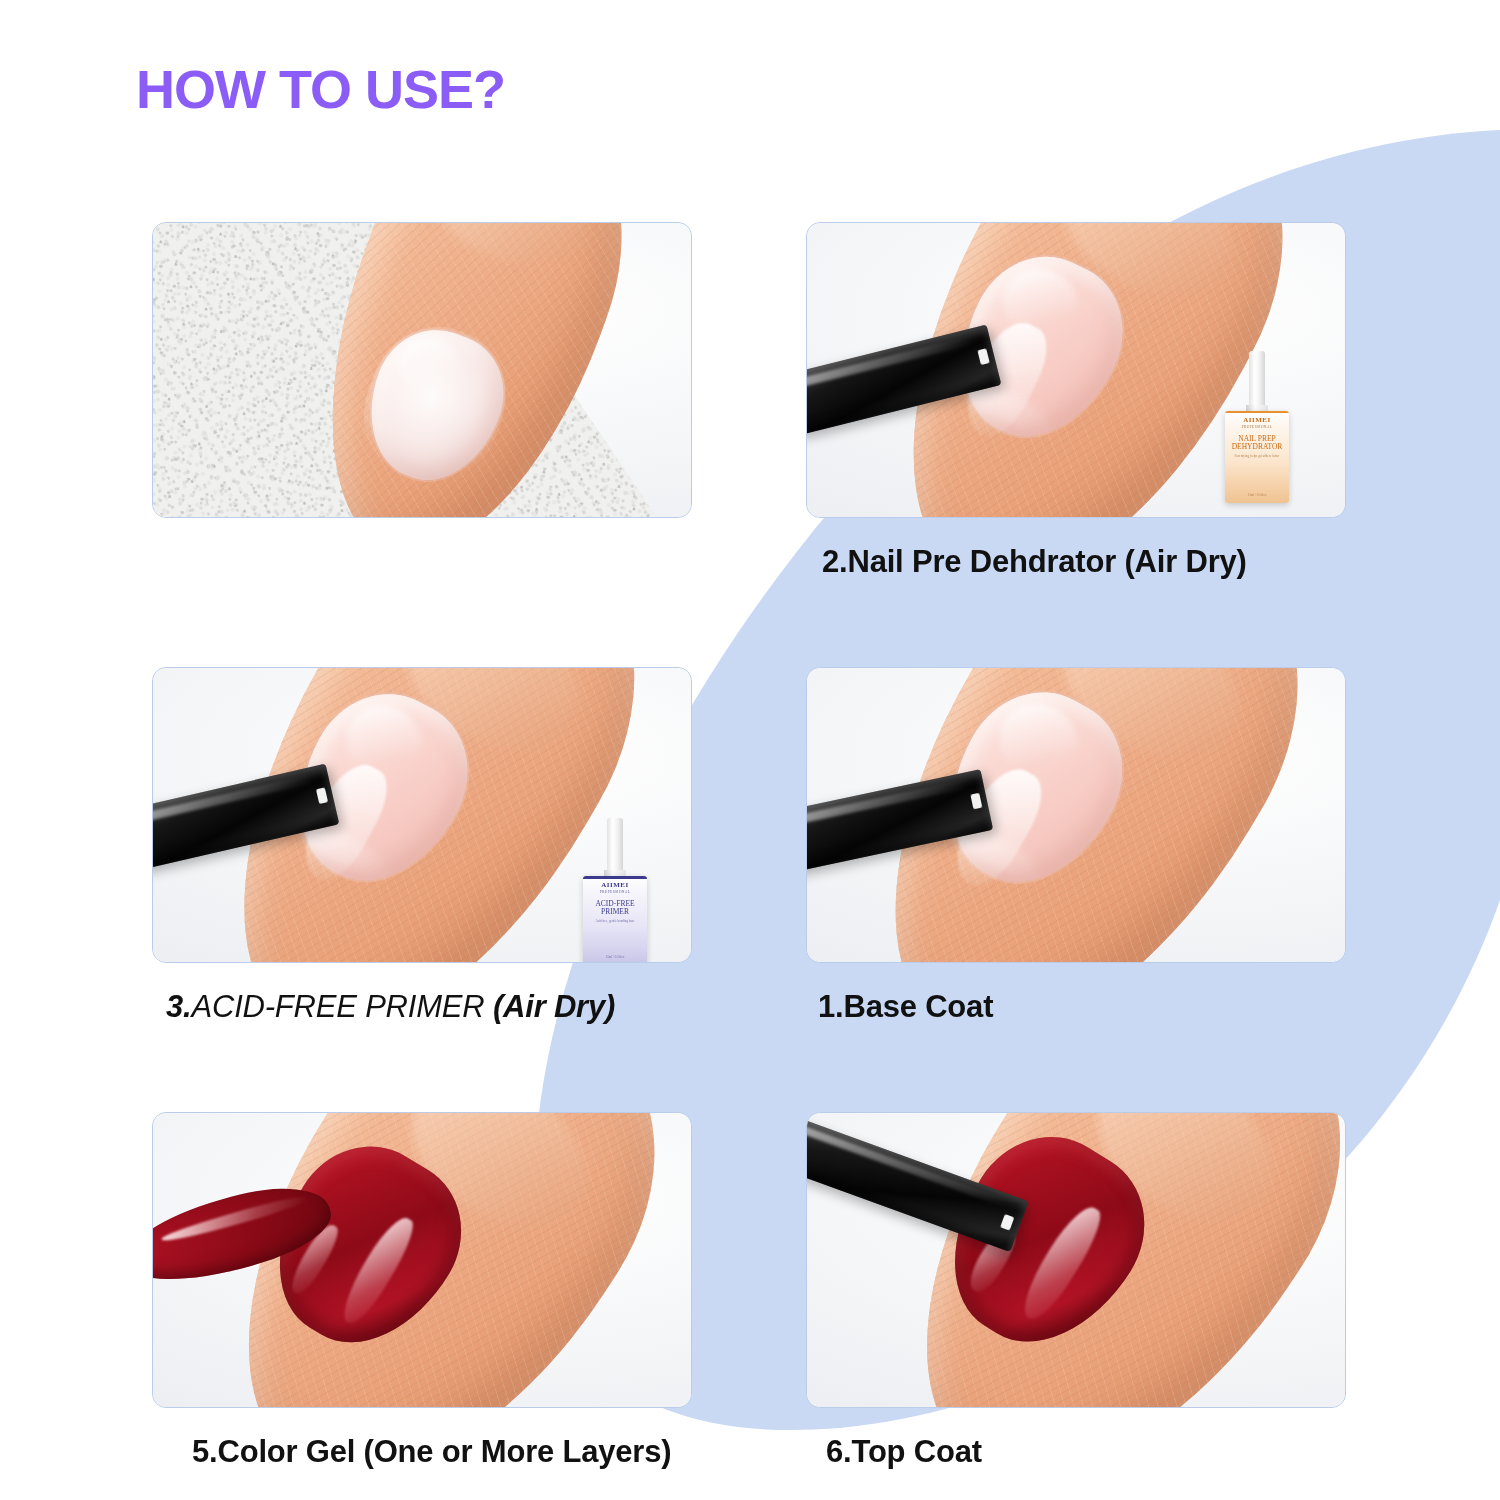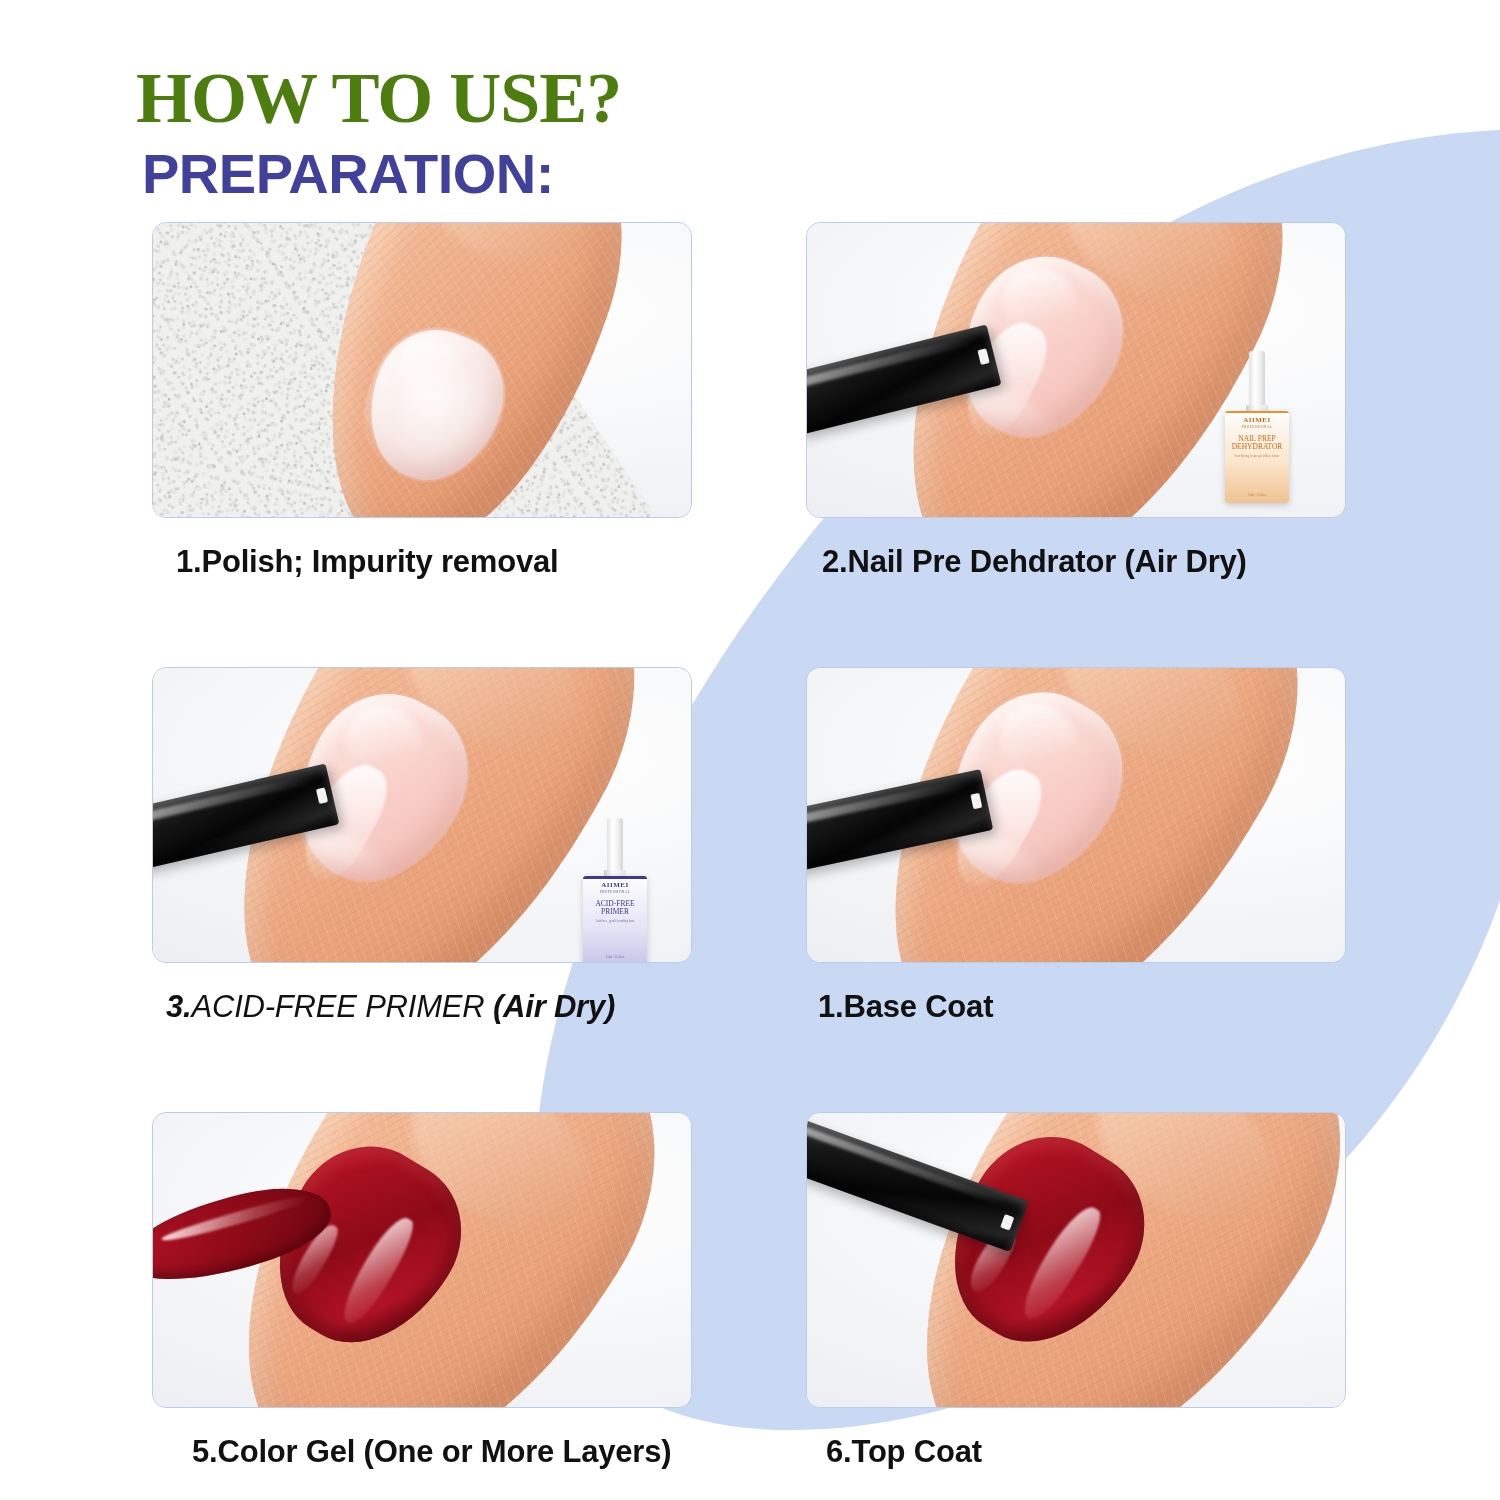--- a/index.html
+++ b/index.html
@@ -26,26 +26,26 @@
     pointer-events:none;
   }
 
   
   .headings{
     position:absolute;
     left:136px; top:62px;
     z-index:5;
   }
   .title-main{
-    font-size:72px;
+    font-size:54px;
     font-weight:bold;
     letter-spacing:-1px;
-    color:#4d7c0f;
+    color:#8b5cf6;
     line-height:1.0;
-    font-family:Liberation Serif, serif;
+    font-family:Liberation Sans, sans-serif;
   }
   .title-sub{
     margin-top:12px;
     margin-left:6px;
     font-size:56px;
     font-weight:bold;
     letter-spacing:-0.5px;
     color:#41419c;
     line-height:1.0;
     font-family:"Liberation Sans", sans-serif;
@@ -317,21 +317,20 @@
                C560,960 520,1120 540,1250
                C560,1370 650,1430 790,1430
                C960,1430 1140,1350 1290,1215
                C1400,1115 1465,1000 1500,900
                Z" fill="#c9d9f4"></path>
     </svg>
   </div>
 
   <div class="headings">
     <div class="title-main">HOW TO USE?</div>
-    <div class="title-sub">PREPARATION:</div>
   </div>
 
   <div class="steps">
 
     <div class="step-row">
 
       <div class="step col-left">
         <div class="photo">
           <div class="photo-inner">
             <div class="bg-studio"></div>
@@ -348,21 +347,20 @@
             <div class="nail" style="left:218px; top:108px; width:128px; height:150px; transform:rotate(20deg);
                         background:linear-gradient(125deg,#fdf0ee 0%, #f7e4e1 40%, #eed3cf 100%);">
               <div class="nail-gloss" style="left:14px; top:12px; width:66px; height:58px;"></div>
             </div>
 
             <div style="position:absolute;left:214px;top:104px;width:136px;height:158px;
                         transform:rotate(20deg);border-radius:46%;
                         background:radial-gradient(circle at 45% 45%, rgba(255,255,255,.85), rgba(255,255,255,0) 72%);"></div>
           </div>
         </div>
-        <div class="caption cap-indent-1">1.Polish; Impurity removal</div>
       </div>
 
       <div class="step col-right">
         <div class="photo">
           <div class="photo-inner">
             <div class="bg-studio"></div>
 
             <div class="finger" style="left:130px; top:-140px; width:300px; height:520px; transform:rotate(28deg);">
               <div class="finger-tex"></div>
               <div class="knuckle" style="left:60px; top:70px; width:180px; height:120px;"></div>

